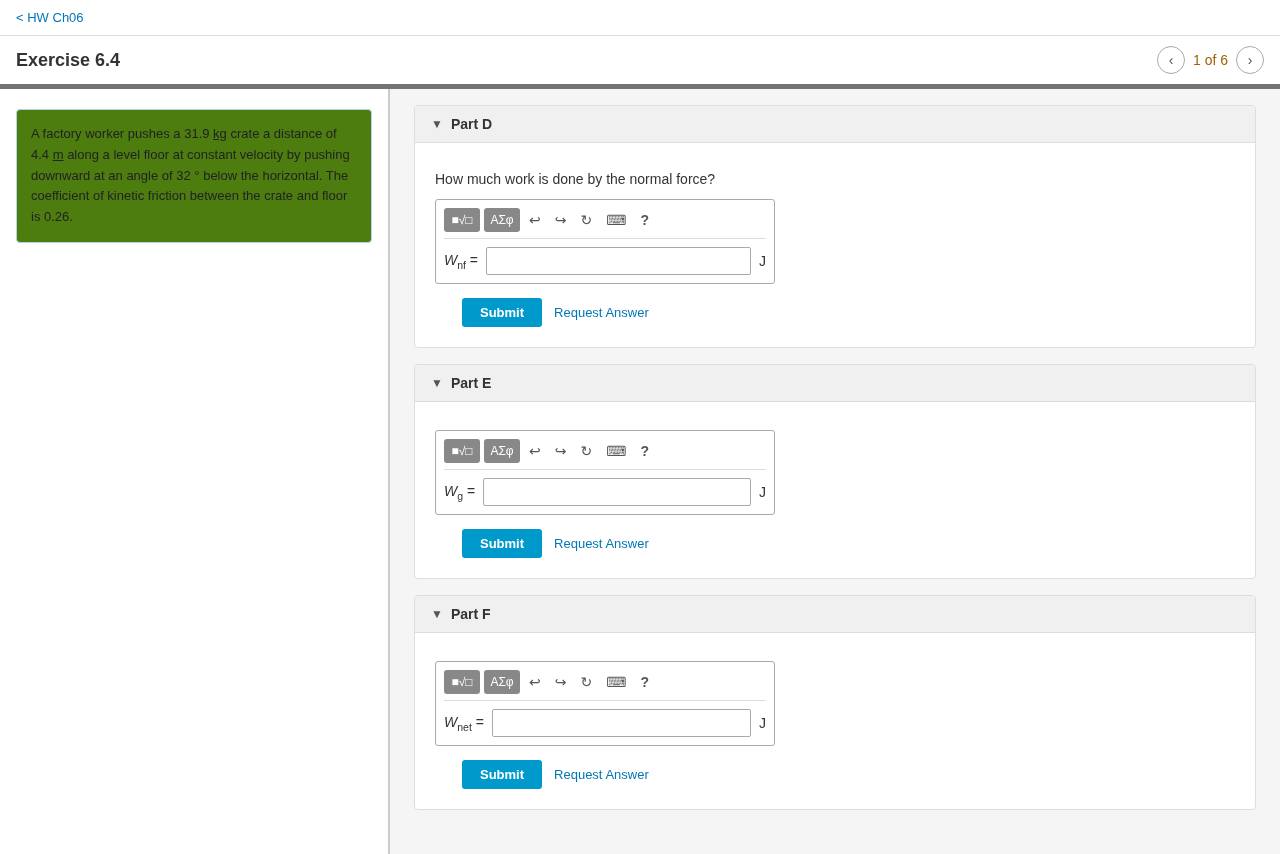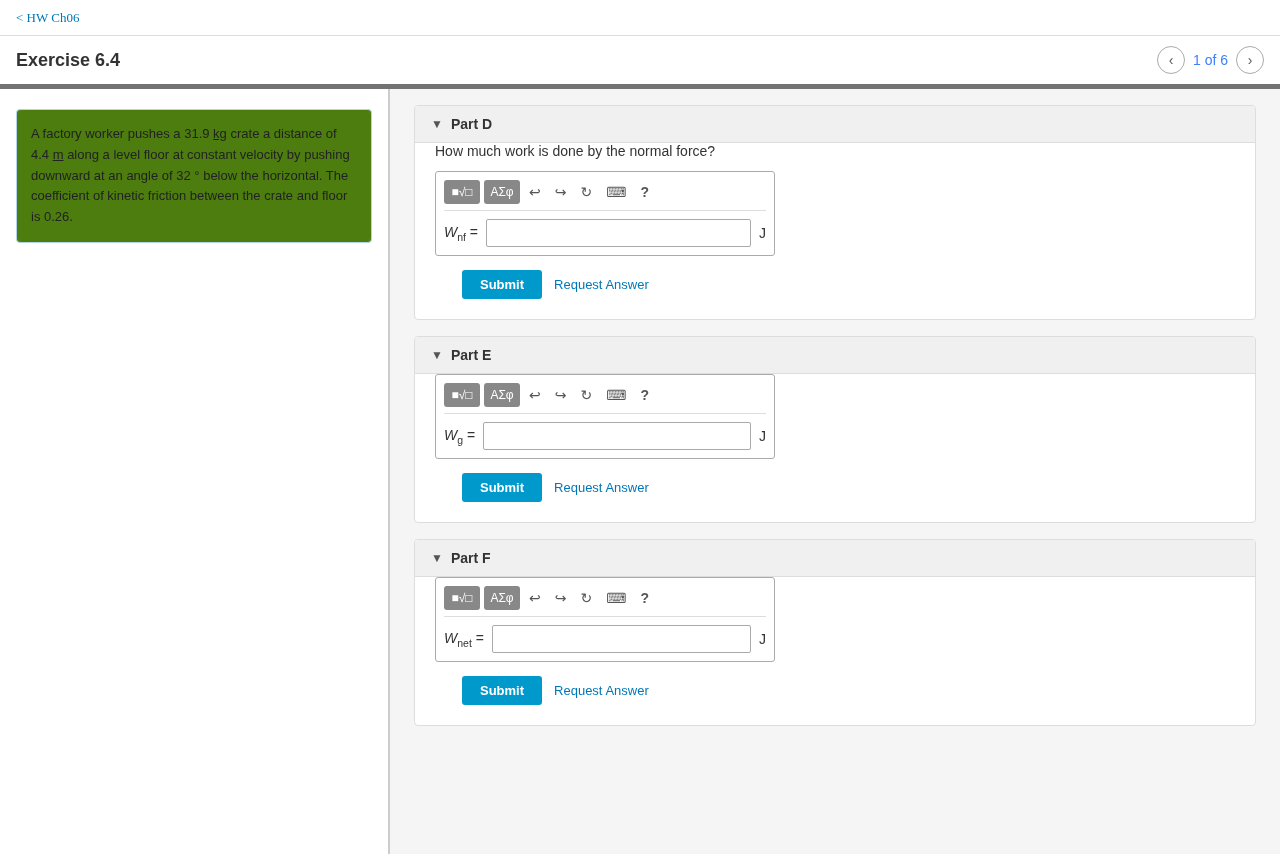--- a/index.html
+++ b/index.html
@@ -5,21 +5,20 @@
     * { box-sizing: border-box; margin: 0; padding: 0; }
     body { font-family: Arial, sans-serif; font-size: 14px; color: #333; background: #fff; }
 
     
     .top-nav {
       height: 36px;
       border-bottom: 1px solid #ddd;
       display: flex;
       align-items: center;
       padding: 0 16px;
-      font-family: Liberation Serif, serif;
     }
     .hw-link {
       color: #0077b6;
       text-decoration: none;
       font-size: 13px;
     }
     .hw-link::before { content: '< '; }
 
     
     .header {
@@ -41,21 +40,21 @@
     .pagination-btn {
       width: 28px; height: 28px;
       border: 1px solid #aaa;
       border-radius: 50%;
       background: #fff;
       cursor: pointer;
       display: flex; align-items: center; justify-content: center;
       font-size: 14px;
       color: #555;
     }
-    .pagination-text { font-size: 14px; color: #3b82f6; }
+    .pagination-text { font-size: 14px; color: #a16207; }
 
     
     .main-layout {
       display: flex;
       min-height: calc(100vh - 72px);
     }
 
     
     .sidebar {
       width: 390px;
@@ -98,21 +97,21 @@
       font-weight: bold;
       font-size: 14px;
       gap: 8px;
       cursor: pointer;
     }
     .part-header .arrow {
       font-size: 12px;
       color: #555;
     }
     .part-body {
-      padding: 0 20px 20px;
+      padding: 28px 20px 20px;
     }
     .part-question {
       font-size: 14px;
       margin-bottom: 12px;
       color: #333;
     }
 
     
     .math-input-container {
       border: 1px solid #aaa;

